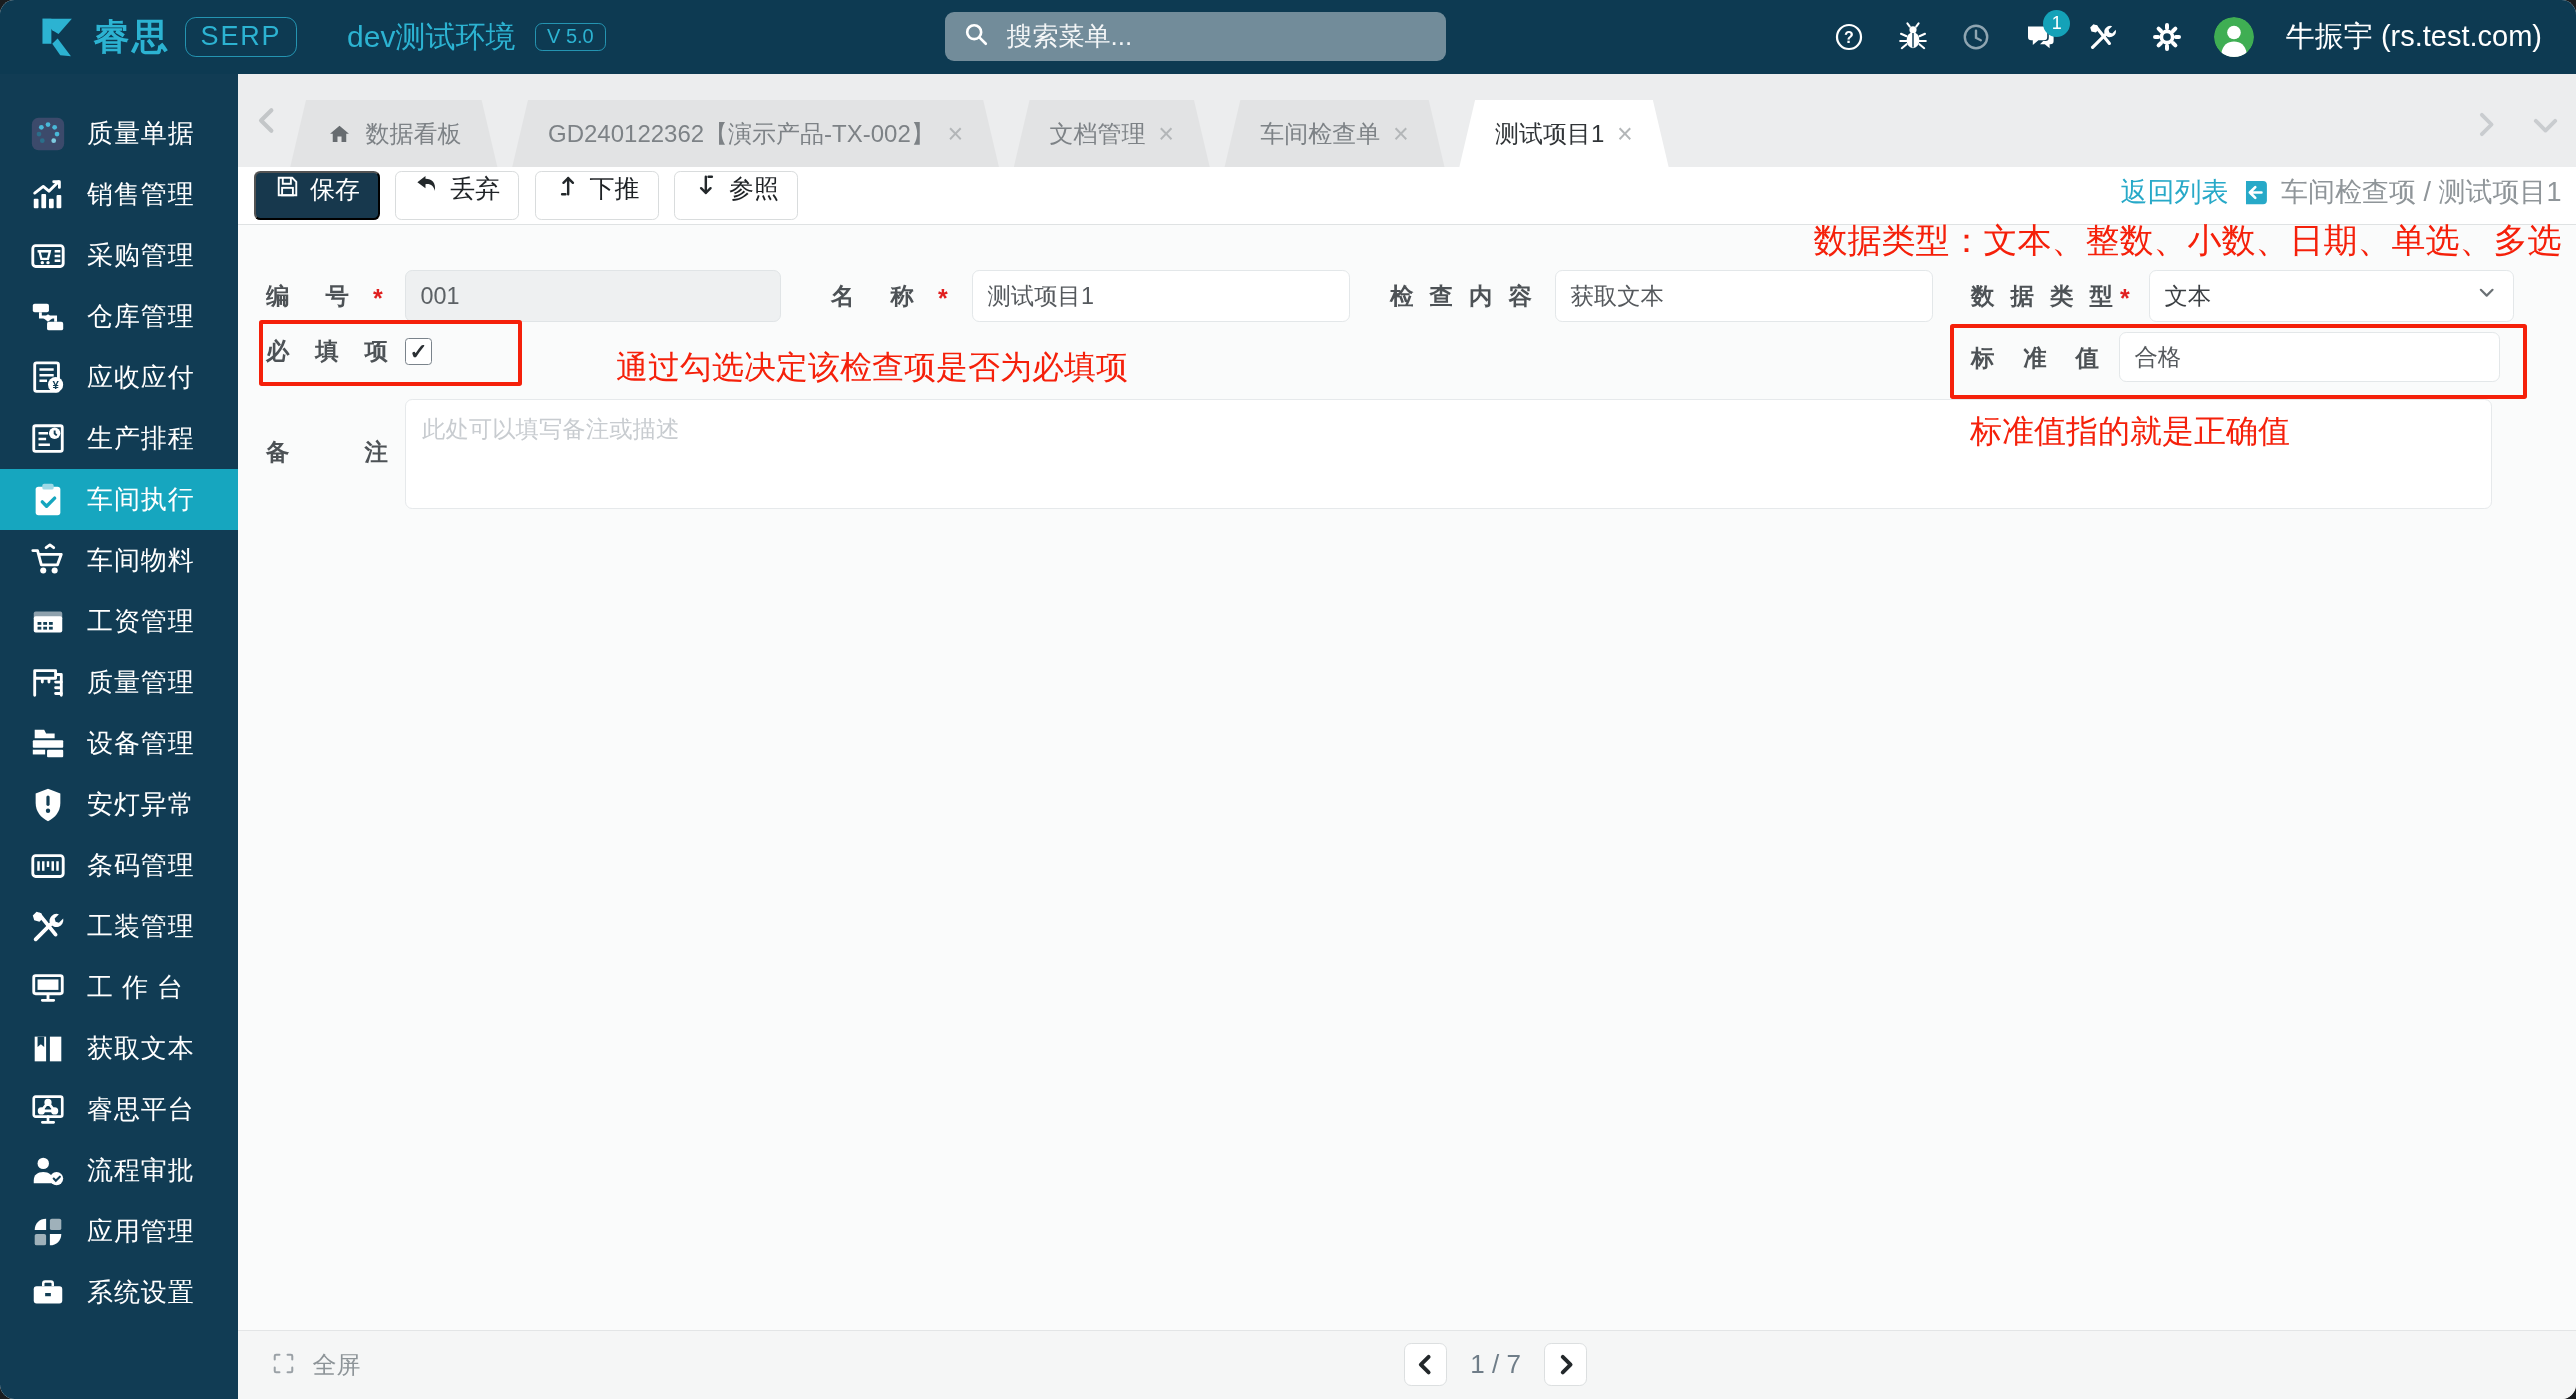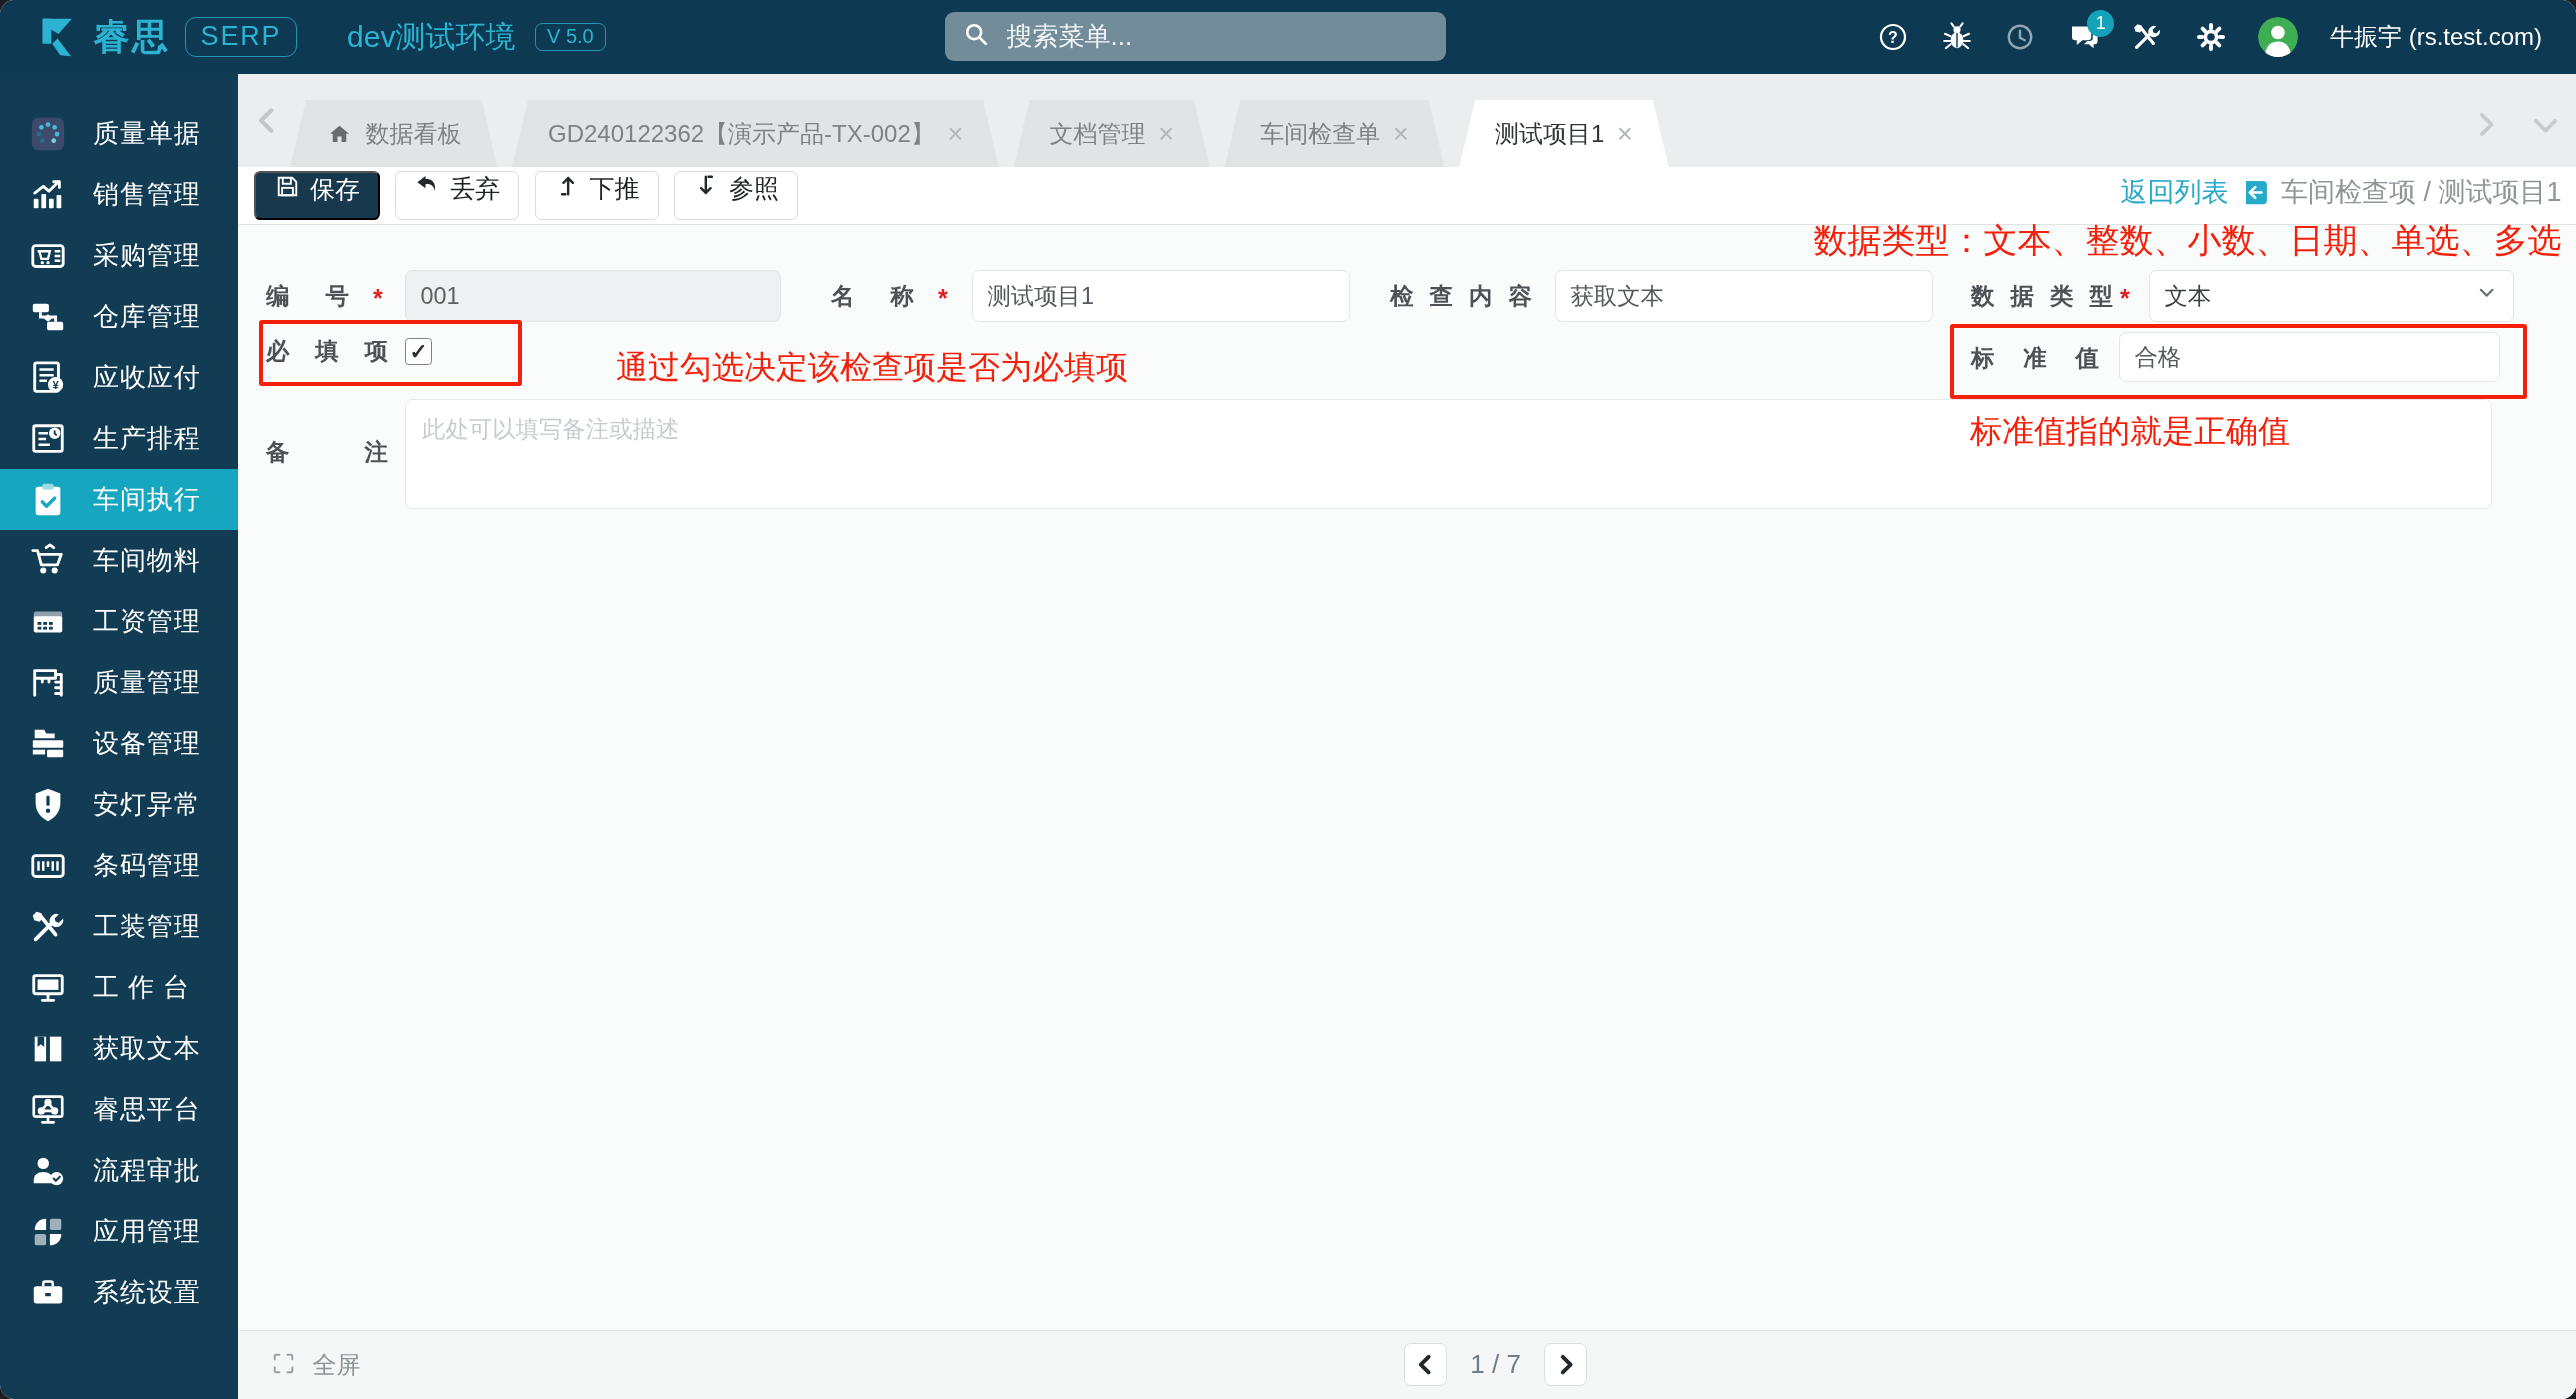--- a/index.html
+++ b/index.html
@@ -21,26 +21,26 @@
   .search-wrap{position:absolute;left:945px;top:11.7px;width:501px;height:49px;background:rgba(255,255,255,.42);border-radius:9px;display:flex;align-items:center;padding:0 9px 0 16px;box-sizing:border-box;}
   .search-wrap svg{width:31px;height:31px;flex:0 0 auto;}
   .search-input{flex:1;background:transparent;border:none;outline:none;color:#fff;font-size:26px;margin-left:12.6px;font-family:inherit;}
   .search-input::placeholder{color:rgba(255,255,255,.92);}
   .header-right{position:absolute;right:34px;top:0;height:74px;display:flex;align-items:center;gap:31.5px;}
   .hicon{width:32px;height:32px;display:inline-flex;align-items:center;justify-content:center;position:relative;cursor:pointer;}
   .hicon svg{width:32px;height:32px;display:block;}
   .chat-badge{position:absolute;right:-14.4px;top:-10.8px;min-width:27px;height:27px;border-radius:13.5px;background:var(--c-badge,#14a2b8);color:#fff;font-size:18px;display:flex;align-items:center;justify-content:center;padding:0 3.6px;box-sizing:border-box;}
   .avatar{width:40px;height:40px;border-radius:50%;overflow:hidden;}
   .avatar svg{width:40px;height:40px;display:block;}
-  .user-name{color:#fff;font-size:24px;white-space:nowrap;}
+  .user-name{color:#fff;font-size:29px;white-space:nowrap;}
 
   
   .sidebar{position:absolute;left:0;top:74px;width:238px;height:1325px;background:var(--c-sidebar,#113c54);overflow:hidden;}
   .sb-list{position:absolute;left:0;top:29px;width:238px;}
-  .sb-item{height:61px;display:flex;align-items:center;padding-left:27px;box-sizing:border-box;gap:25px;cursor:pointer;}
+  .sb-item{height:61px;display:flex;align-items:center;padding-left:27px;box-sizing:border-box;gap:19px;cursor:pointer;}
   .sb-item.active{background:var(--c-active,#16a6bf);}
   .sb-icon{width:41px;height:41px;display:inline-flex;align-items:center;justify-content:center;color:#fff;}
   .sb-icon svg{width:38px;height:38px;display:block;}
   .sb-label{color:#fff;font-size:26px;letter-spacing:0.9px;white-space:nowrap;}
 
   
   .tabbar{position:absolute;left:238px;top:74px;width:2338px;height:94px;background:#ecedee;}
   .tab-chev-left{position:absolute;left:14.4px;top:31px;width:31px;height:31px;color:#c3c6c8;cursor:pointer;}
   .tab-chev-right{position:absolute;left:2233px;top:36px;width:29px;height:29px;color:#c9cccf;cursor:pointer;}
   .tab-chev-down{position:absolute;left:2293px;top:36px;width:29px;height:29px;color:#c9cccf;cursor:pointer;}

